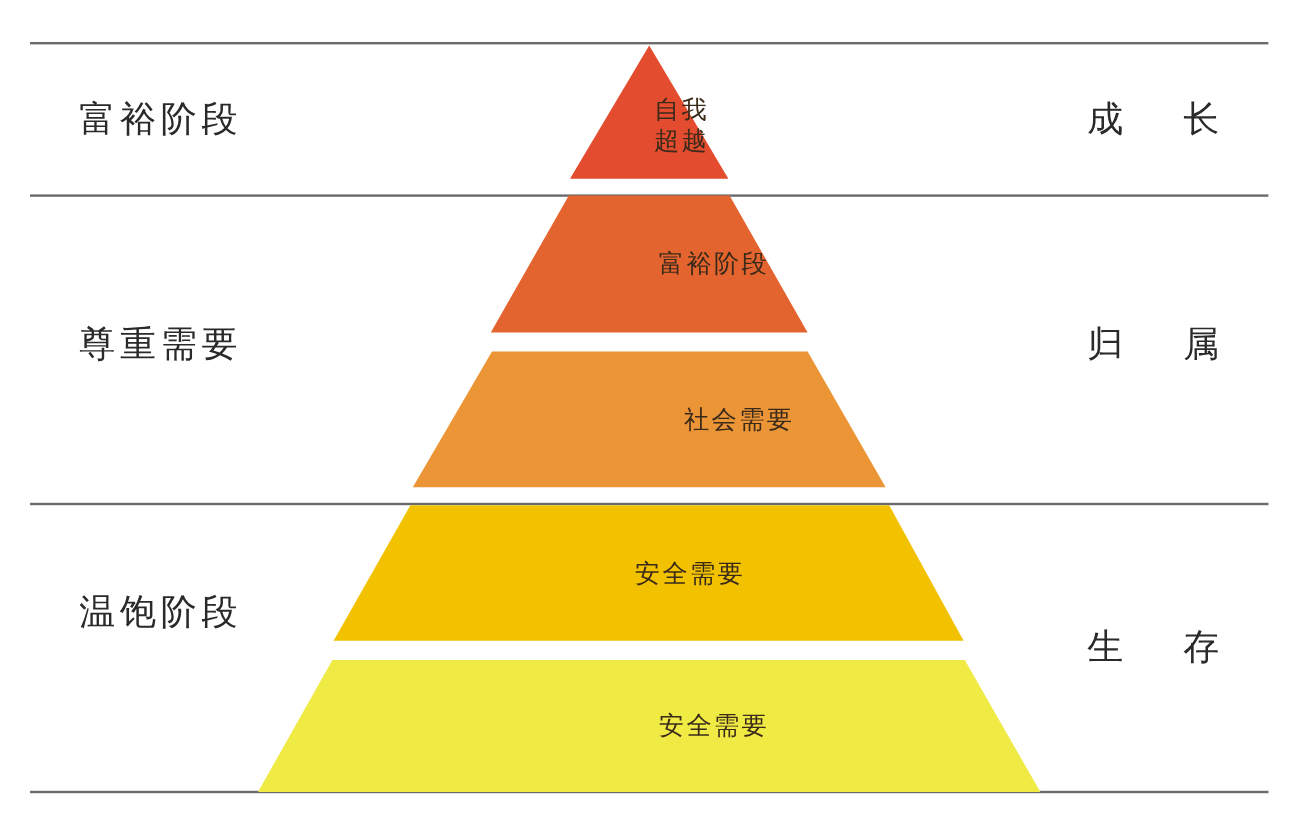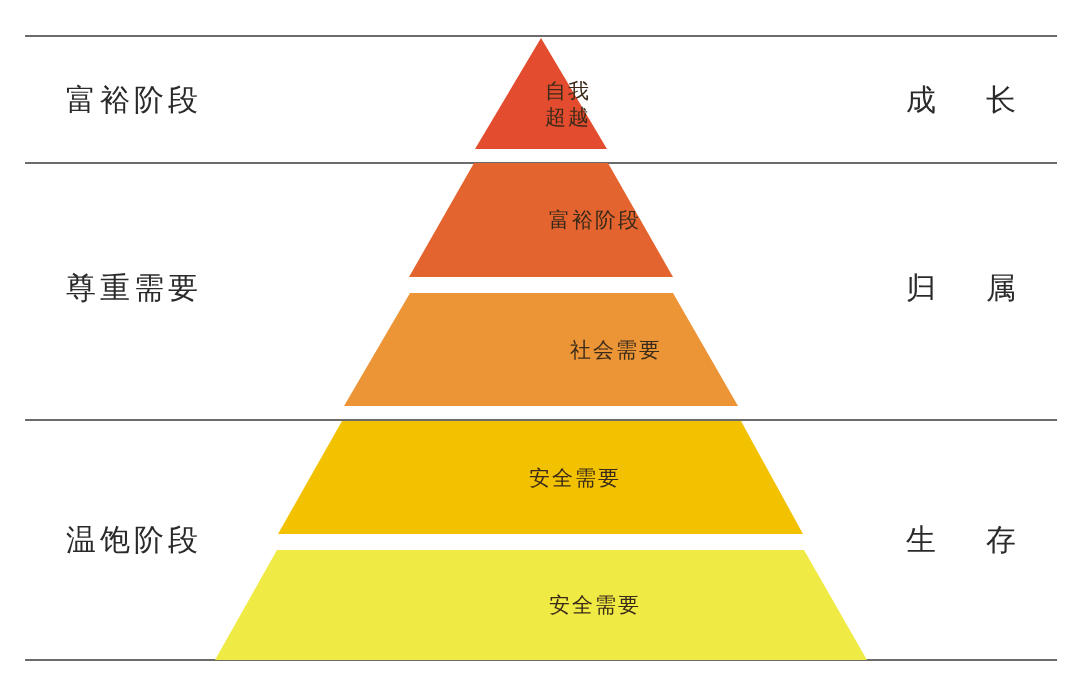--- a/index.html
+++ b/index.html
@@ -32,21 +32,21 @@
   <div>自我</div>
   <div>超越</div>
 </div>
 <div class="band-label" style="left:441px; top:207px; width:200px;">富裕阶段</div>
 <div class="band-label" style="left:462px; top:337px; width:200px;">社会需要</div>
 <div class="band-label" style="left:421px; top:465px; width:200px;">安全需要</div>
 <div class="band-label" style="left:441px; top:592px; width:200px;">安全需要</div>
 
 <div class="stage-label" style="top:82px;">富裕阶段</div>
 <div class="stage-label" style="top:270px;">尊重需要</div>
-<div class="stage-label" style="top:522px;">温饱阶段</div>
+<div class="stage-label" style="top:493px;">温饱阶段</div>
 
 <div class="theme-label" style="top:82px;">
   <span>成</span>
   <span>长</span>
 </div>
 <div class="theme-label" style="top:270px;">
   <span>归</span>
   <span>属</span>
 </div>
 <div class="theme-label" style="top:522px;">

